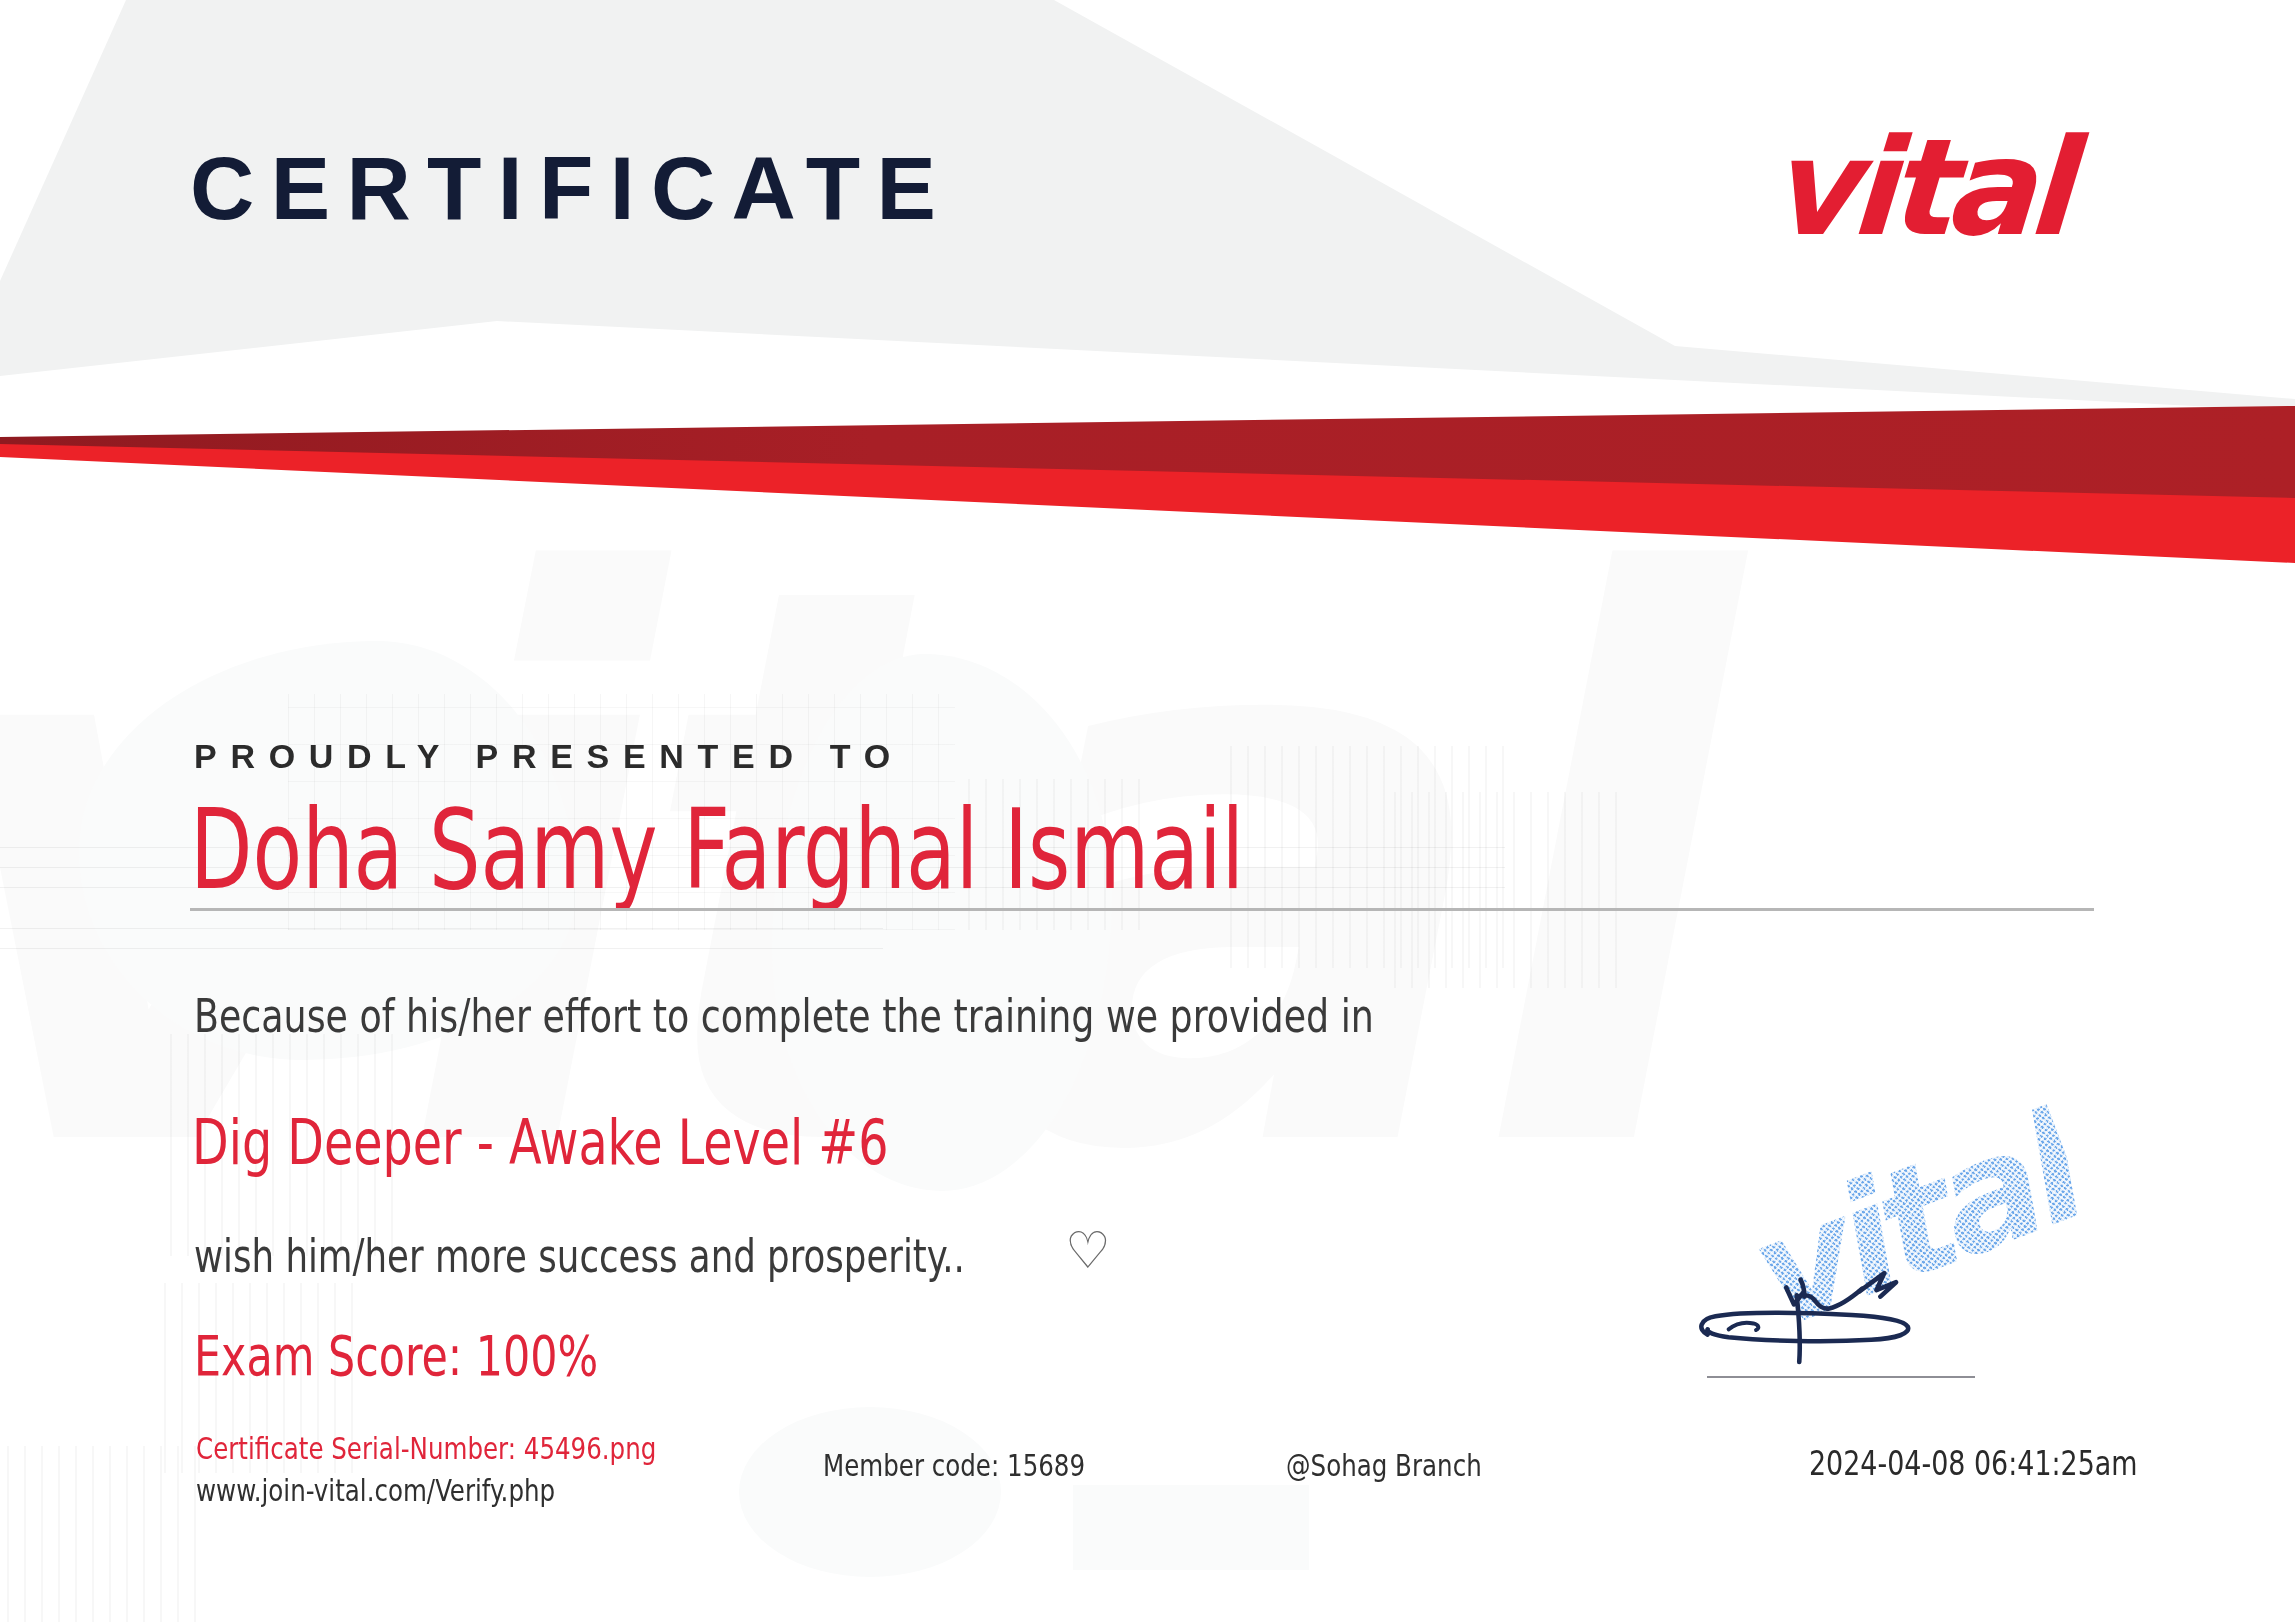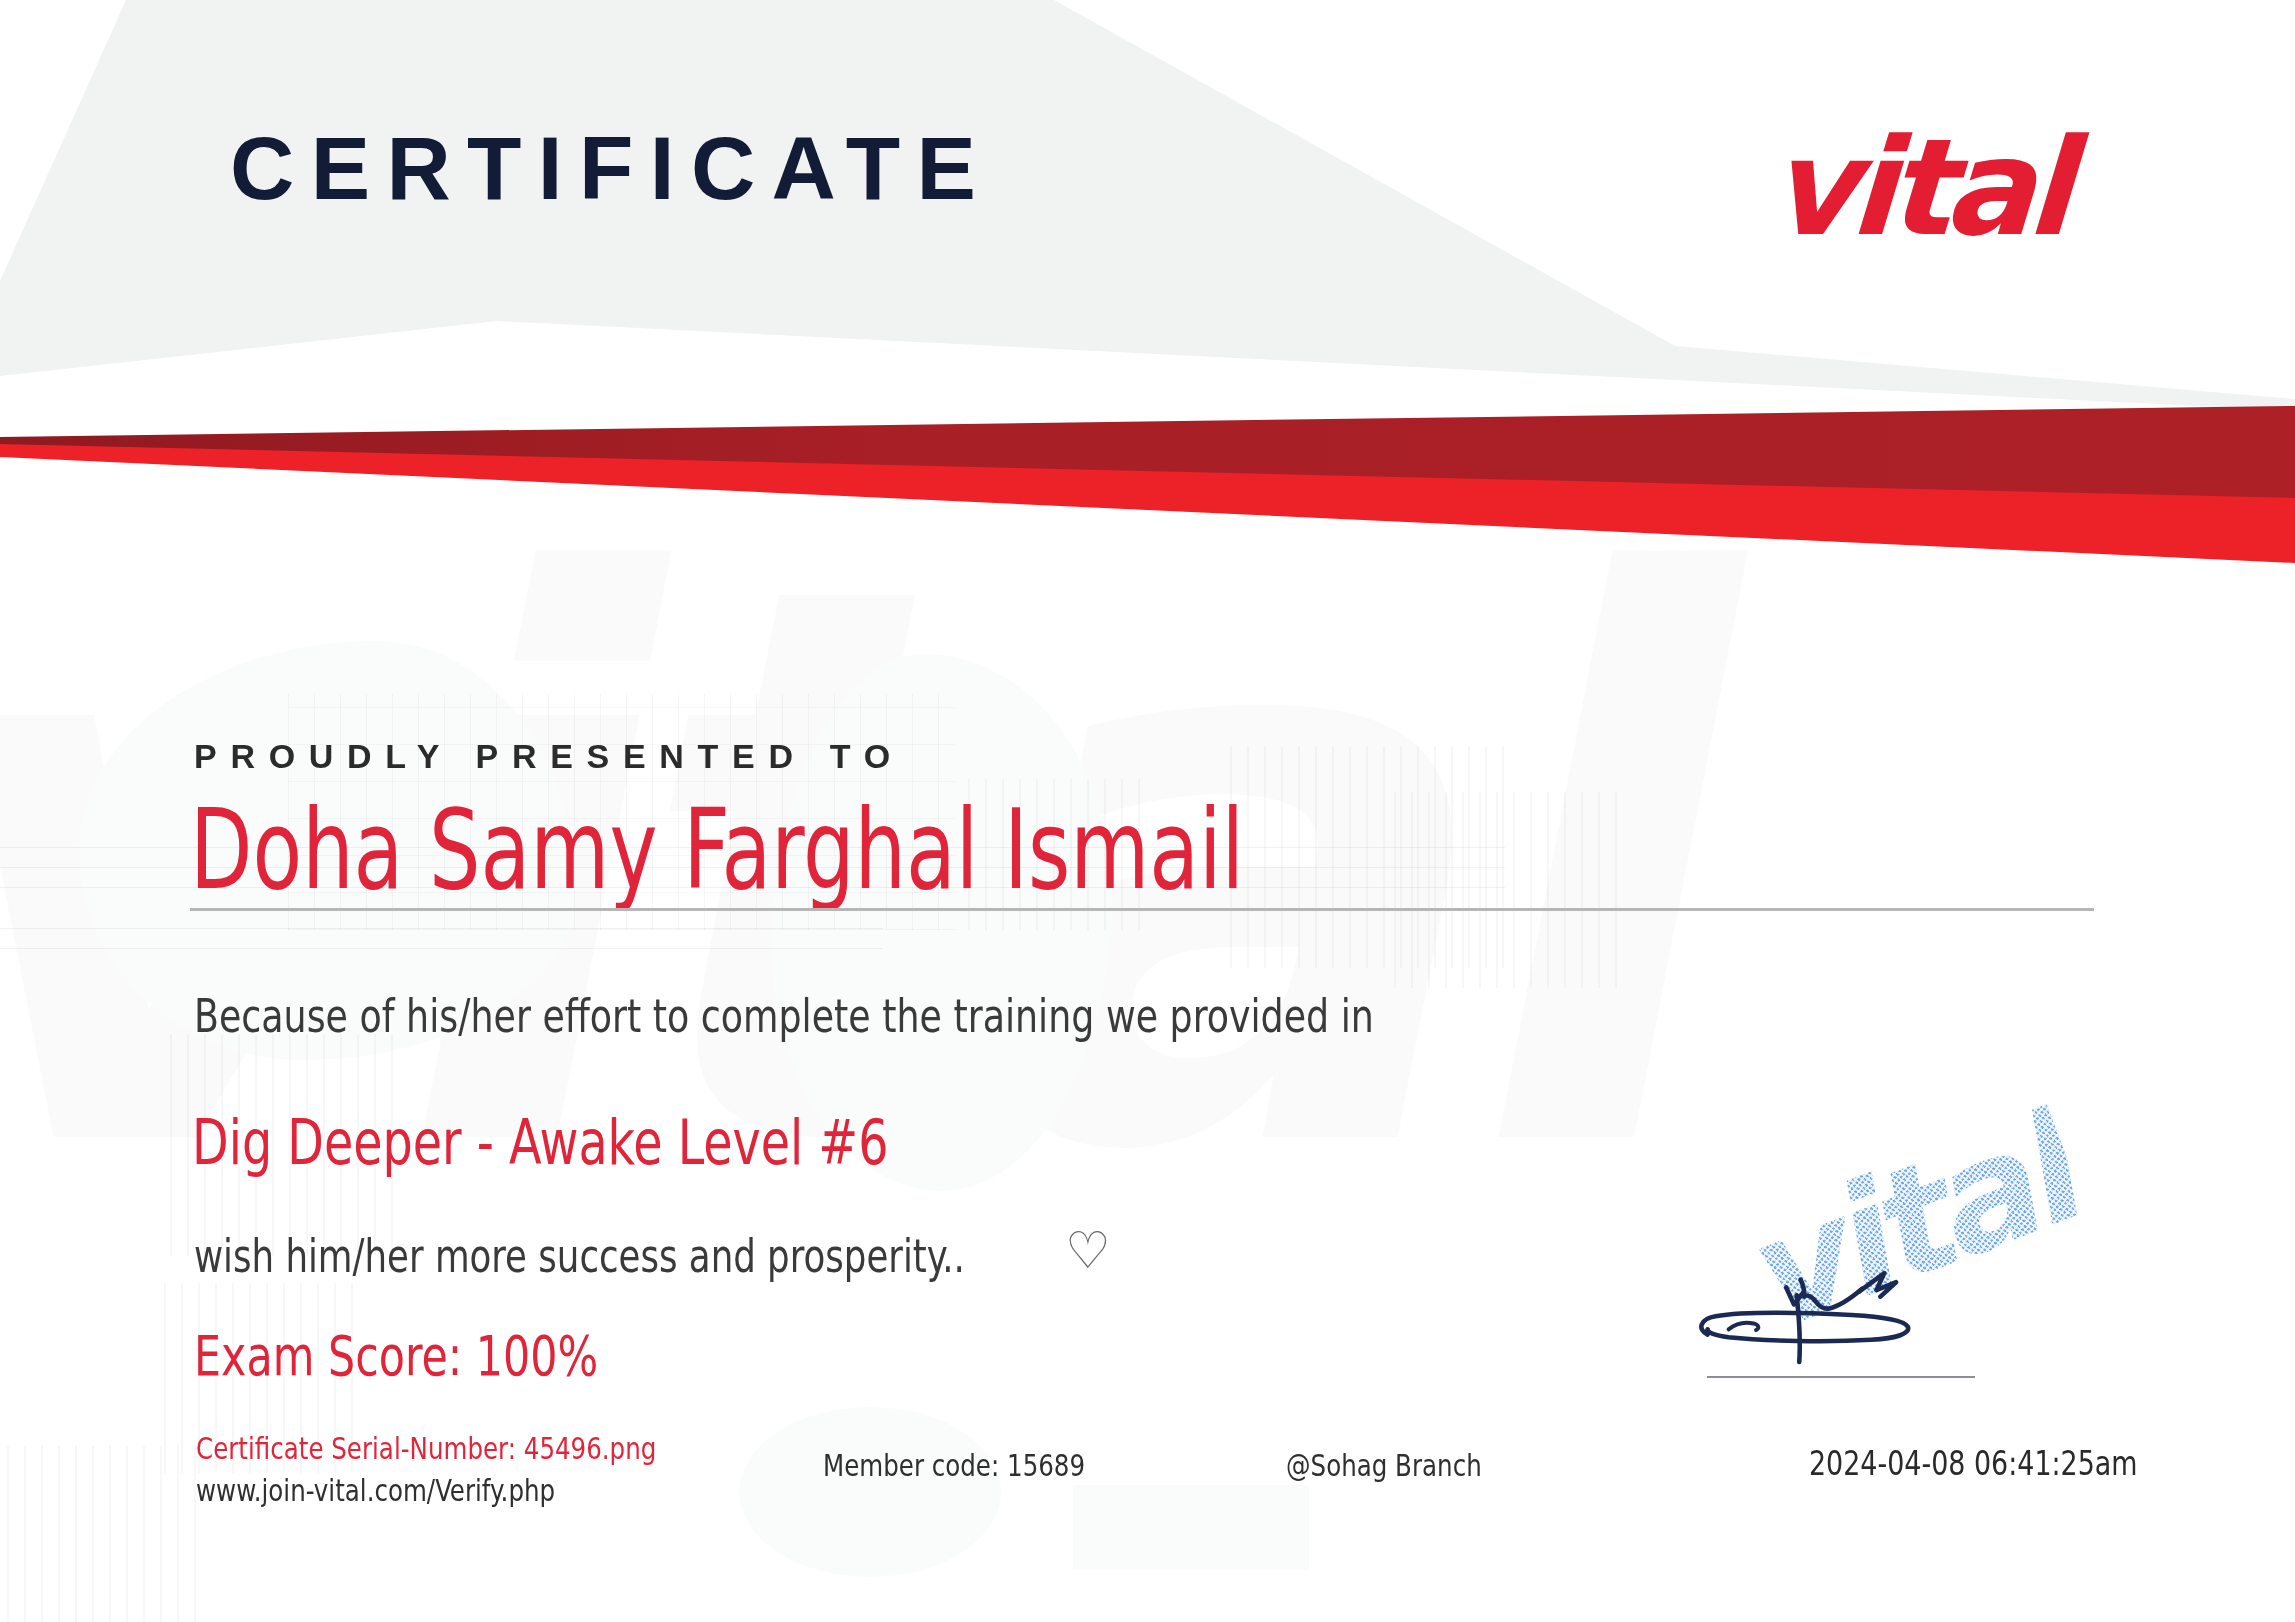--- a/index.html
+++ b/index.html
@@ -113,23 +113,22 @@
     position: absolute;
     left: 0; top: 0;
     width: 2295px; height: 435px;
     background: #ffffff;
     clip-path: polygon(0px 0px, 126px 0px, 0px 281px);
   }
 
   .title-block {
     position: absolute;
     left: 190px;
-    top: 124px;
+    top: 144px;
     z-index: 3;
-    margin-left: 40px;
   }
   .cert-title {
     font-family: "Liberation Sans", sans-serif;
     font-size: 89px;
     font-weight: bold;
     letter-spacing: 16.4px;
     color: #131c36;
     line-height: 1;
     white-space: nowrap;
   }

